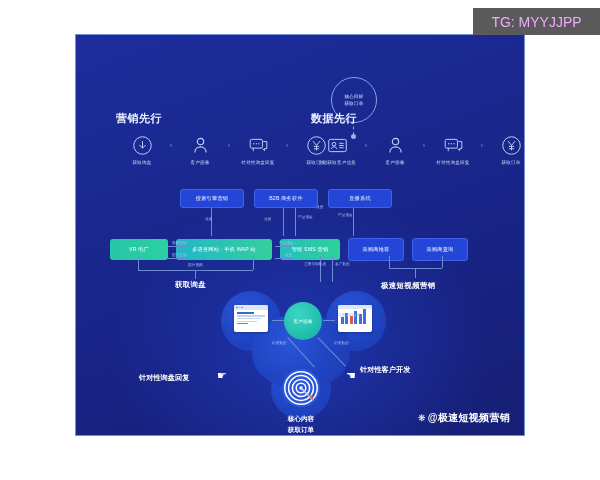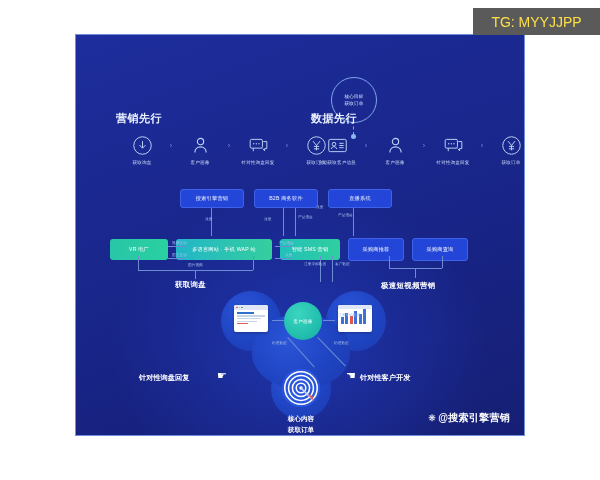--- a/index.html
+++ b/index.html
@@ -255,21 +255,21 @@
     gap: 2px;
     color: #ffffff;
     font-size: 10px;
     font-weight: bold;
     letter-spacing: .3px;
   }
   
   .ov {
     position: absolute;
     background: #5a5a5a;
-    color: #fde047;
+    color: #f0abfc;
     font-family: "Liberation Sans", sans-serif;
     display: flex;
     align-items: center;
     justify-content: center;
   }
   #ov-tg {
     right: 0;
     top: 8px;
     width: 127px;
     height: 27px;
@@ -493,21 +493,21 @@
       <div class="clabel" style="left:262px; top:50px;">注册采购数据</div>
 
       <div class="dline" style="left:212px; top:74px; width:40px; transform:rotate(48deg);"></div>
       <div class="dline" style="left:242px; top:74px; width:40px; transform:rotate(46deg);"></div>
       <div class="clabel" style="left:196px; top:78px;">精准数据</div>
       <div class="clabel" style="left:258px; top:78px;">精准数据</div>
 
       <div class="funnel-cap" style="left:63px; top:110px;">针对性询盘回复</div>
       <div class="hand" style="left:141px; top:107px;">☛</div>
       <div class="hand" style="left:270px; top:107px;">☚</div>
-      <div class="funnel-cap" style="left:284px; top:110px;">针对性客户开发</div>
+      <div class="funnel-cap" style="left:284px; top:102px;">针对性客户开发</div>
 
       <div class="target-wrap">
         <svg width="42" height="42" viewBox="0 0 44 44">
           <circle cx="22" cy="22" r="20" fill="#2b57dd"></circle>
           <circle cx="22" cy="22" r="17" fill="none" stroke="#ffffff" stroke-width="1.6"></circle>
           <circle cx="22" cy="22" r="13" fill="none" stroke="#ffffff" stroke-width="1.6"></circle>
           <circle cx="22" cy="22" r="9" fill="none" stroke="#ffffff" stroke-width="1.6"></circle>
           <circle cx="22" cy="22" r="5" fill="none" stroke="#ffffff" stroke-width="1.6"></circle>
           <circle cx="22" cy="22" r="1.8" fill="#ffffff"></circle>
           <path d="M22 22 L33 33" stroke="#c9d6f2" stroke-width="1.6"></path>
@@ -516,18 +516,18 @@
       </div>
 
       <div class="bottom-cap">
         <div>核心内容</div>
         <div>获取订单</div>
       </div>
     </div>
 
     <div class="wm">
       <span style="font-size:9px;">❋</span>
-      <span>@搜索引擎营销</span>
+      <span>@极速短视频营销</span>
     </div>
   </div>
 
   <div class="ov" id="ov-tg">TG: MYYJJPP</div>
 </div>
 
 </body></html>

